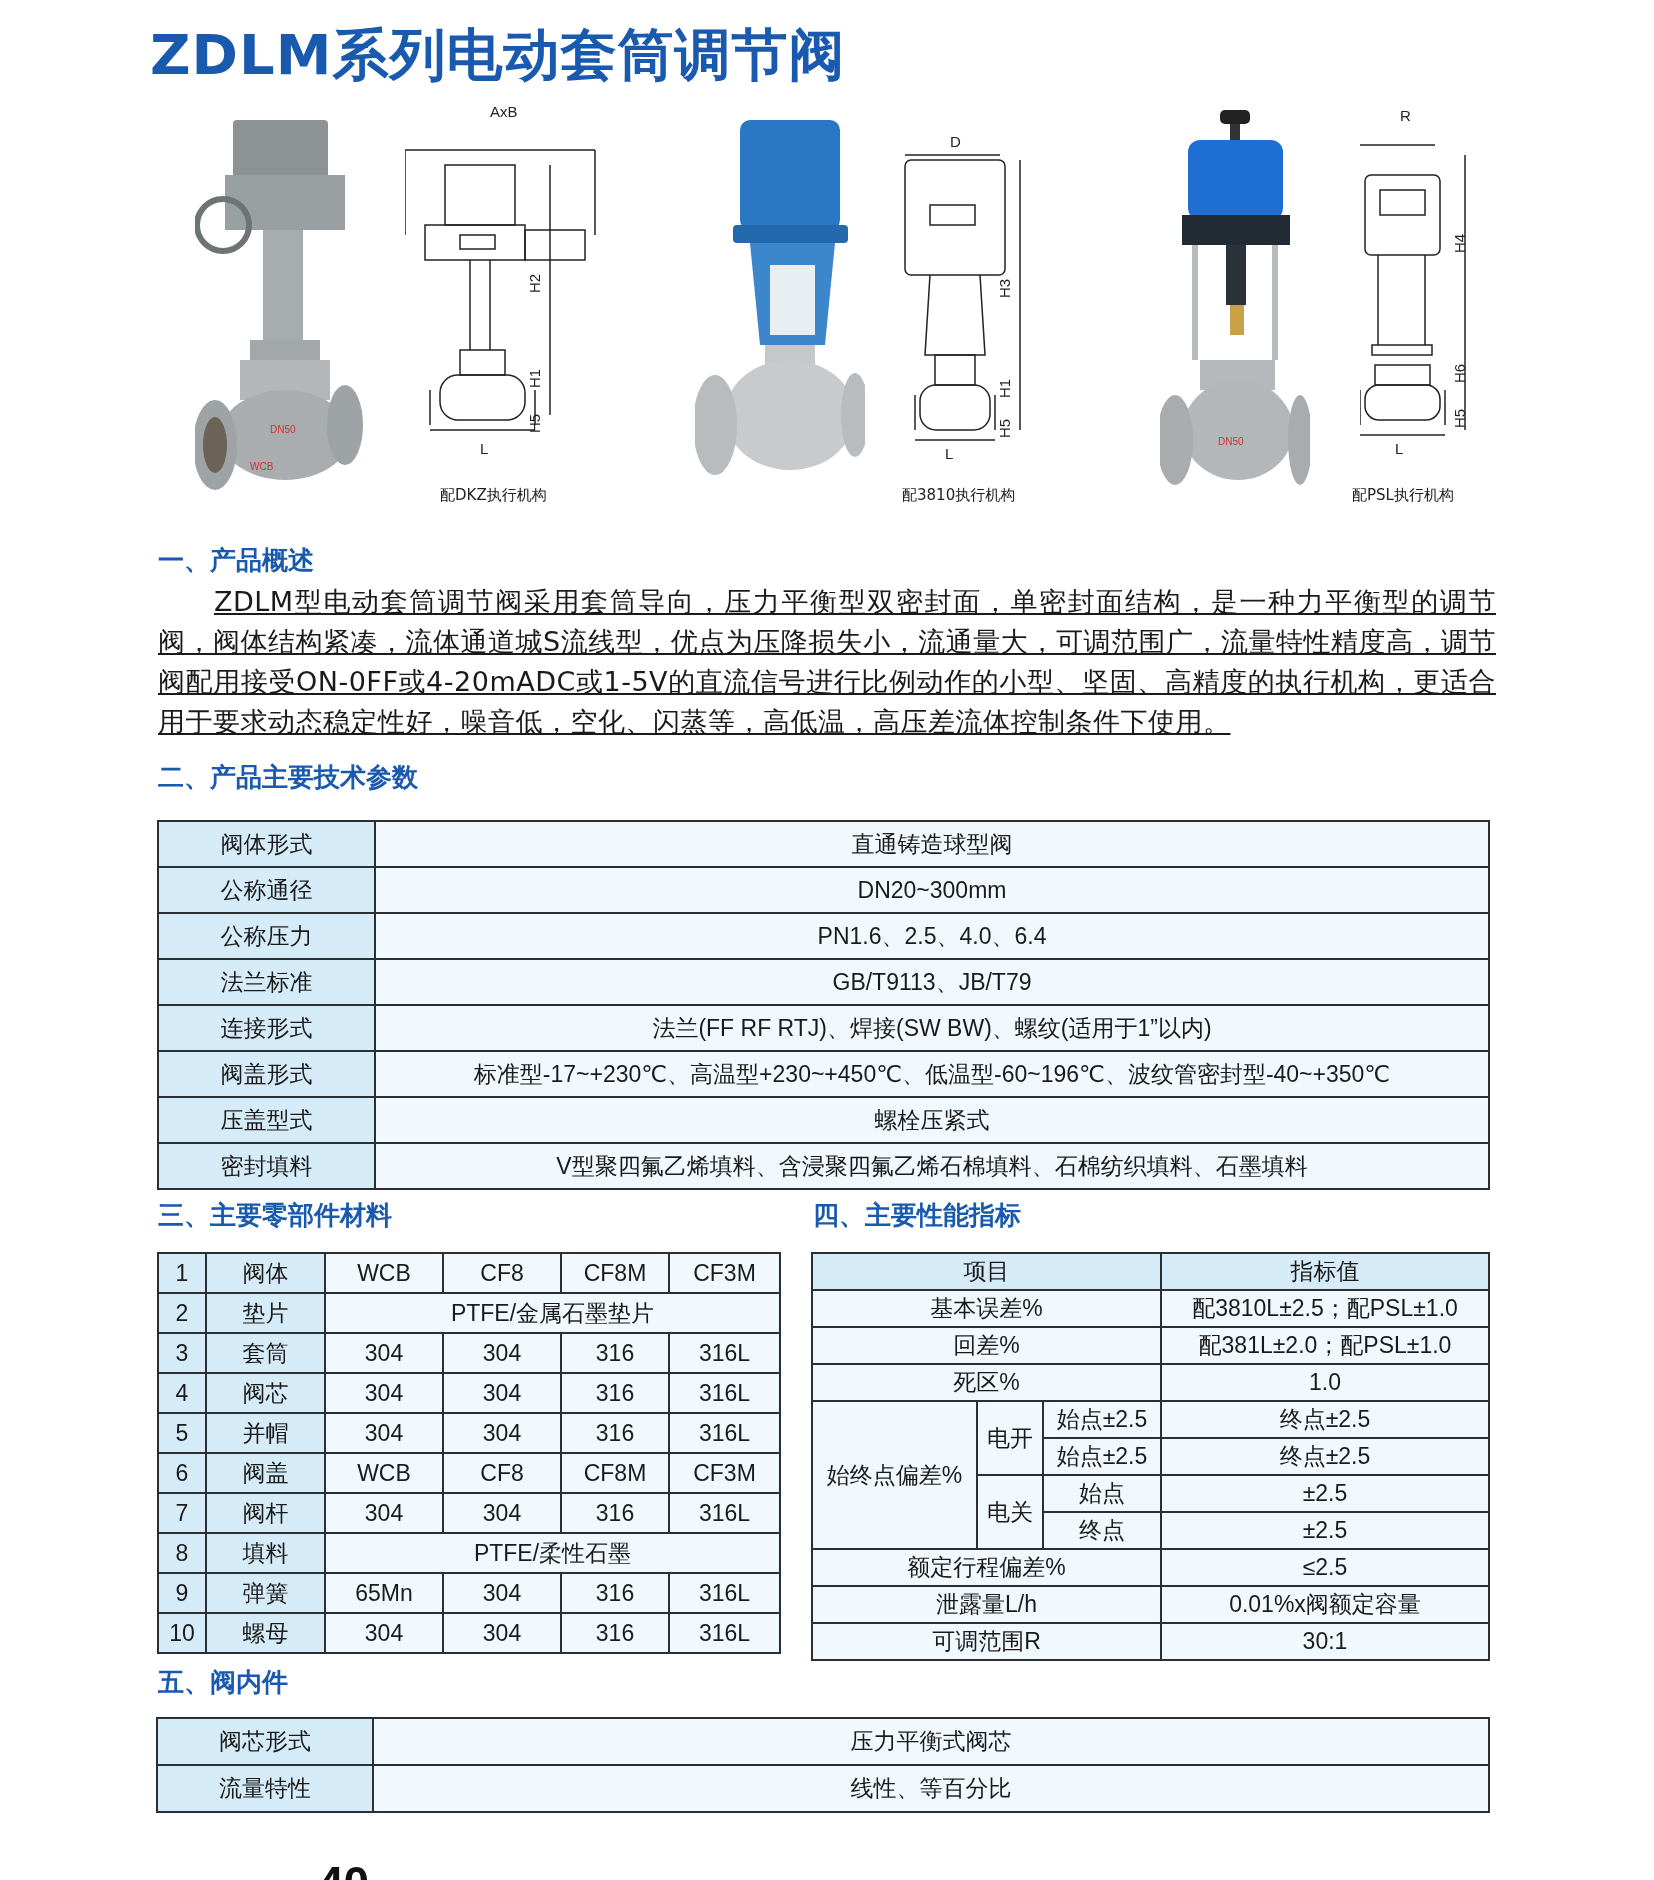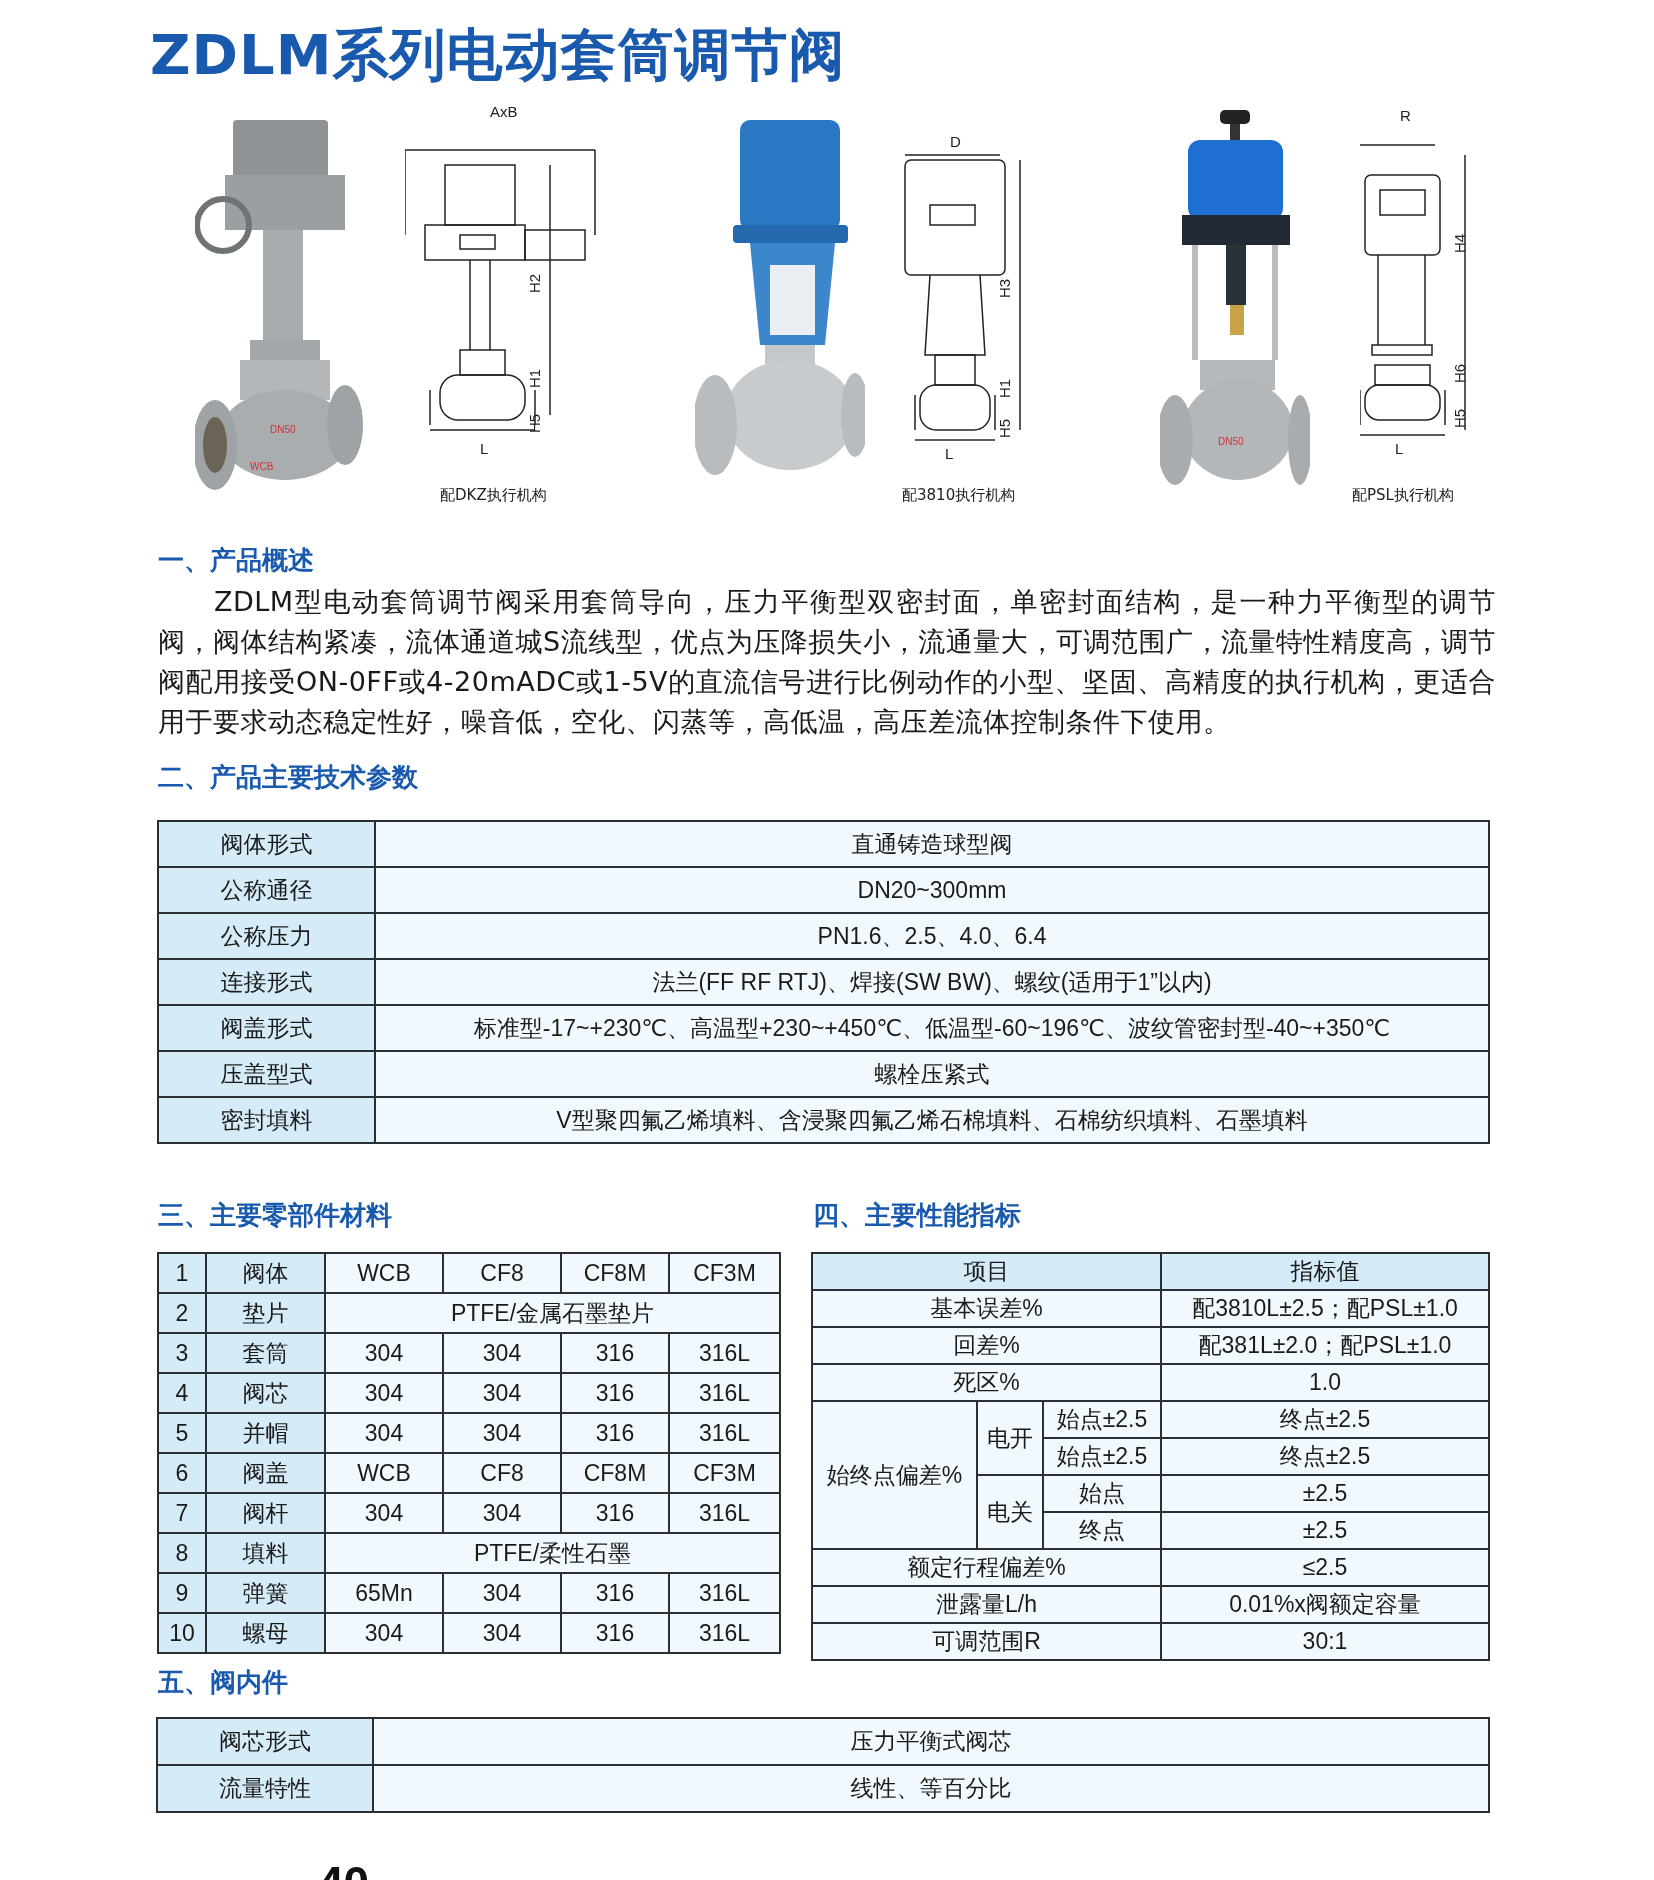--- a/index.html
+++ b/index.html
@@ -10,21 +10,21 @@
   .page-title { left:150px; top:18px; font-size:56px; font-weight:bold; color:#1a5aae;
                 letter-spacing:1px; white-space:nowrap; }
 
   
   .figure { position:absolute; }
   .caption { position:absolute; font-size:15px; color:#222; white-space:nowrap; }
   .dim-label { position:absolute; font-size:15px; color:#222; font-family:"Liberation Sans",sans-serif; }
 
   .section-title { position:absolute; font-size:26px; font-weight:bold; color:#1a5aae; white-space:nowrap; }
   .para { position:absolute; left:158px; top:582px; width:1338px; font-size:27px; line-height:40px;
-          color:#1a1a1a; text-indent:56px; text-align:justify; text-align-last:left; letter-spacing:0.5px; }
+          color:#1a1a1a; text-indent:56px; text-align:justify; text-align-last:left; letter-spacing:0.5px;text-decoration:underline; }
 
   table { border-collapse:collapse; position:absolute; font-family:"Liberation Sans","DejaVu Sans",sans-serif;margin-top:12px; }
   td { border:2px solid #2b2f33; text-align:center; vertical-align:middle; padding:0;
        font-size:23px; color:#1a1a1a; white-space:nowrap; }
   .lbl { background:#d5ecf8; }
   .val { background:#f2f9fe; }
   .hdr { background:#d5ecf8; }
   .page-number { position:absolute; left:318px; top:1856px; font-size:46px; font-weight:bold; color:#111;
                  font-family:"Liberation Sans",sans-serif; }
 </style>
@@ -156,20 +156,24 @@
         <td class="lbl">阀体形式</td>
         <td class="val">直通铸造球型阀</td>
       </tr>
   <tr style="height:46px">
         <td class="lbl">公称通径</td>
         <td class="val">DN20~300mm</td>
       </tr>
   <tr style="height:46px">
         <td class="lbl">公称压力</td>
         <td class="val">PN1.6、2.5、4.0、6.4</td>
+      </tr>
+  <tr style="height:46px">
+        <td class="lbl">法兰标准</td>
+        <td class="val">GB/T9113、JB/T79</td>
       </tr>
   <tr style="height:46px">
         <td class="lbl">连接形式</td>
         <td class="val">法兰(FF RF RTJ)、焊接(SW BW)、螺纹(适用于1”以内)</td>
       </tr>
   <tr style="height:46px">
         <td class="lbl">阀盖形式</td>
         <td class="val">标准型-17~+230℃、高温型+230~+450℃、低温型-60~196℃、波纹管密封型-40~+350℃</td>
       </tr>
   <tr style="height:46px">

